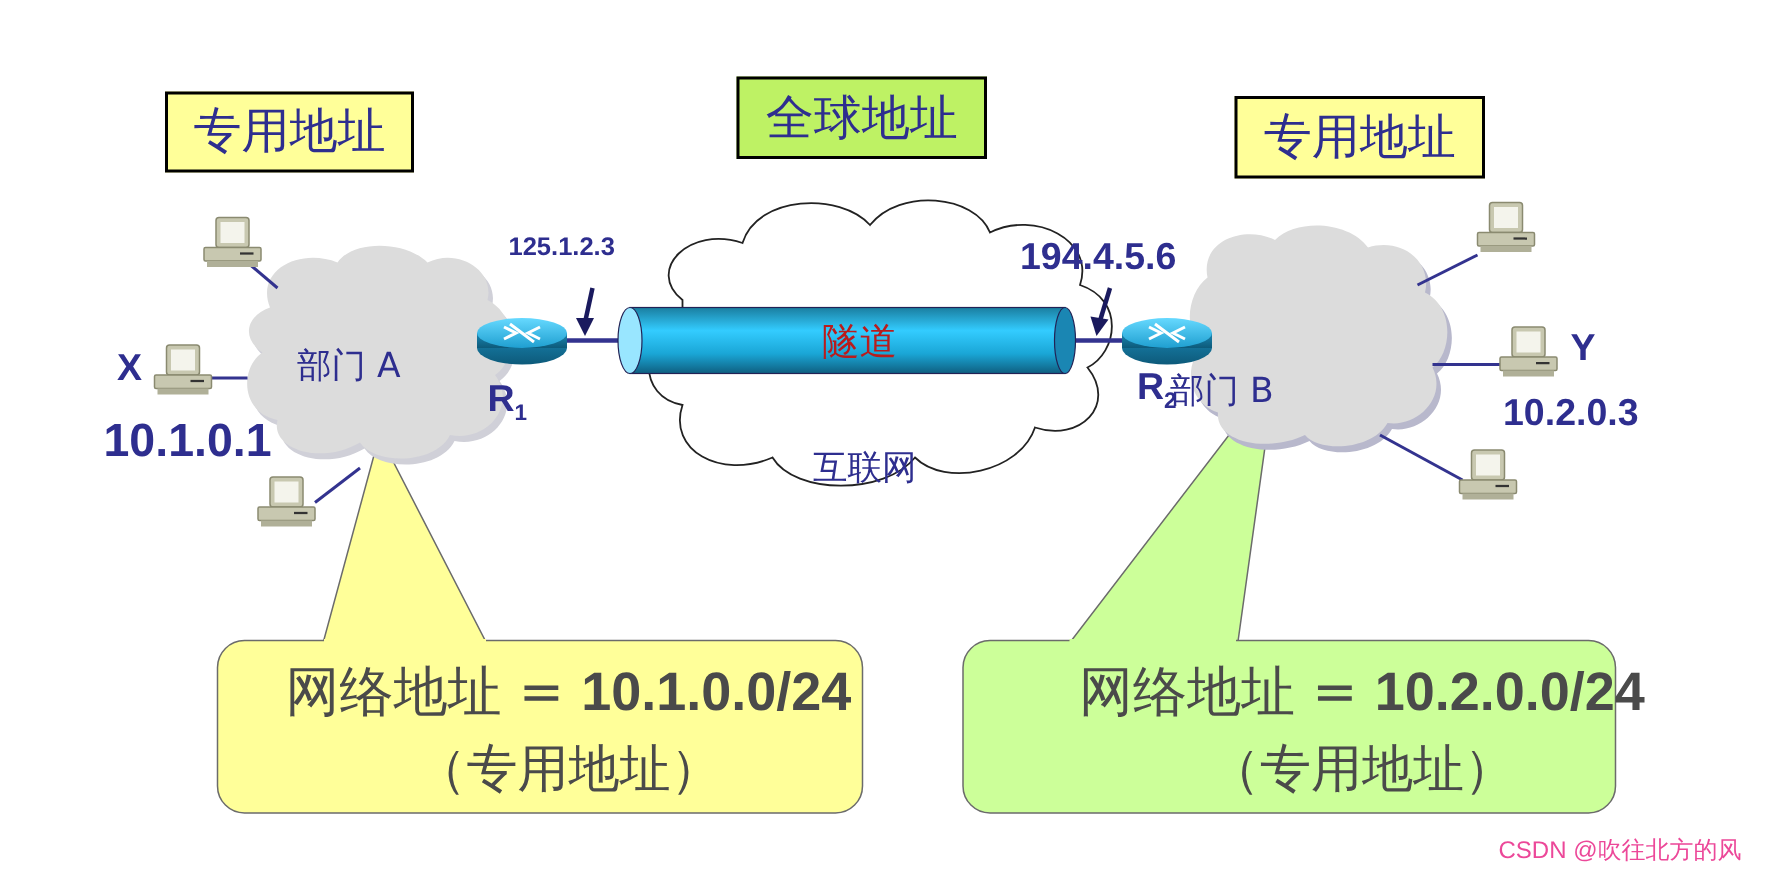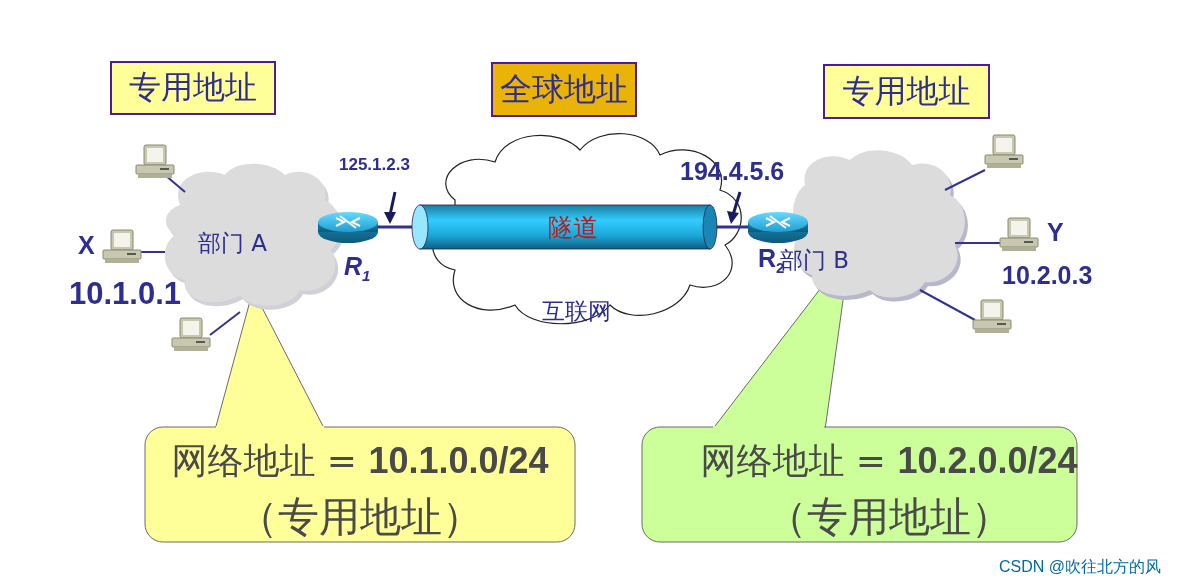--- a/index.html
+++ b/index.html
@@ -1,30 +1,30 @@
 <!DOCTYPE html>
 <html><head>
 <meta charset="utf-8">
 <style>
   html, body { margin:0; padding:0; background:#ffffff; }
   body { width:1177px; height:586px; position:relative; overflow:hidden;
          font-family:"DejaVu Sans","Liberation Sans",sans-serif; }
-  .label-box { position:absolute; border:2px solid #4c1d95; color:#2e2e8f;
+  .label-box { position:absolute; border:2px solid #000000; color:#2e2e8f;
                font-family:"DejaVu Serif","Liberation Serif",serif; font-size:32px;
                display:flex; align-items:center; justify-content:center; box-sizing:border-box; }
   .lbl { position:absolute; font-family:"Liberation Sans",sans-serif; font-weight:bold;
          color:#2e2e8f; white-space:nowrap; }
   .cjk { position:absolute; font-family:"DejaVu Sans","Liberation Sans",sans-serif;
          color:#2e2e8f; white-space:nowrap; }
-  .callout-text { position:absolute; text-align:center; color:#4a4a4a; white-space:nowrap; }
+  .callout-text { position:absolute; text-align:center; color:#4a4a4a; white-space:nowrap;padding-left:19px; }
   .callout-line1 { font-size:36px; font-family:"DejaVu Sans",sans-serif; }
   .callout-line1 b { font-family:"Liberation Sans",sans-serif; }
-  .callout-line2 { font-size:41px; font-family:"DejaVu Serif",serif; }
+  .callout-line2 { font-size:34px; font-family:"DejaVu Serif",serif; }
   svg { position:absolute; left:0; top:0; }
-  .watermark { position:absolute; right:16px; bottom:8px; color:#0369a1;
+  .watermark { position:absolute; right:16px; bottom:8px; color:#ec4899;
                font-family:"Liberation Sans",sans-serif; font-size:16px; }
 </style>
 </head>
 <body>
 
 <svg width="1177" height="586" viewBox="0 0 1177 586">
   <defs>
     <linearGradient id="tubeGrad" x1="0" y1="0" x2="0" y2="1">
       <stop offset="0" stop-color="#1a7ea0"></stop>
       <stop offset="0.35" stop-color="#33ccff"></stop>
@@ -119,21 +119,21 @@
   <rect x="145" y="427" width="430" height="115" rx="18" fill="#ffff99" stroke="#6b6b6b" stroke-width="1"></rect>
   <rect x="642" y="427" width="435" height="115" rx="18" fill="#ccff99" stroke="#6b6b6b" stroke-width="1"></rect>
 
   <line x1="216" y1="427" x2="324" y2="427" stroke="#ffff99" stroke-width="2"></line>
   <line x1="713" y1="427" x2="824" y2="427" stroke="#ccff99" stroke-width="2"></line>
 </svg>
 
 <div class="label-box" style="left:110px;top:61px;width:166px;height:54px;background:#ffff99;">
   <span>专用地址</span>
 </div>
-<div class="label-box" style="left:491px;top:62px;width:146px;height:55px;background:#eab308;">
+<div class="label-box" style="left:491px;top:51px;width:167px;height:55px;background:#bef264;">
   <span>全球地址</span>
 </div>
 <div class="label-box" style="left:823px;top:64px;width:167px;height:55px;background:#ffff99;">
   <span>专用地址</span>
 </div>
 
 <div class="cjk" style="left:198px;top:228px;font-size:23px;">
   <span>部门 A</span>
 </div>
 <div class="cjk" style="left:780px;top:210px;font-size:23px;margin-top:35px;">
@@ -141,21 +141,21 @@
 </div>
 <div class="cjk" style="left:542px;top:272px;font-size:23px;font-family:Liberation Sans, sans-serif;margin-top:24px;">
   <span>互联网</span>
 </div>
 <div class="cjk" style="left:548px;top:211px;font-size:25px;color:#b91c1c;font-family:'DejaVu Serif',serif;">
   <span>隧道</span>
 </div>
 
 <div class="lbl" style="left:316px;top:155px;font-size:17px;margin-left:23px;">125.1.2.3</div>
 <div class="lbl" style="left:680px;top:157px;font-size:25px;">194.4.5.6</div>
-<div class="lbl" style="left:344px;top:252px;font-size:25px;font-style:italic;">
+<div class="lbl" style="left:325px;top:252px;font-size:25px;">
   <span>R</span><sub style="font-size:15px;">1</sub>
 </div>
 <div class="lbl" style="left:758px;top:244px;font-size:25px;">
   <span>R</span><sub style="font-size:15px;">2</sub>
 </div>
 
 <div class="lbl" style="left:78px;top:231px;font-size:25px;">X</div>
 <div class="lbl" style="left:69px;top:276px;font-size:31px;">10.1.0.1</div>
 <div class="lbl" style="left:1047px;top:218px;font-size:25px;">Y</div>
 <div class="lbl" style="left:970px;top:261px;font-size:25px;margin-left:32px;">10.2.0.3</div>

